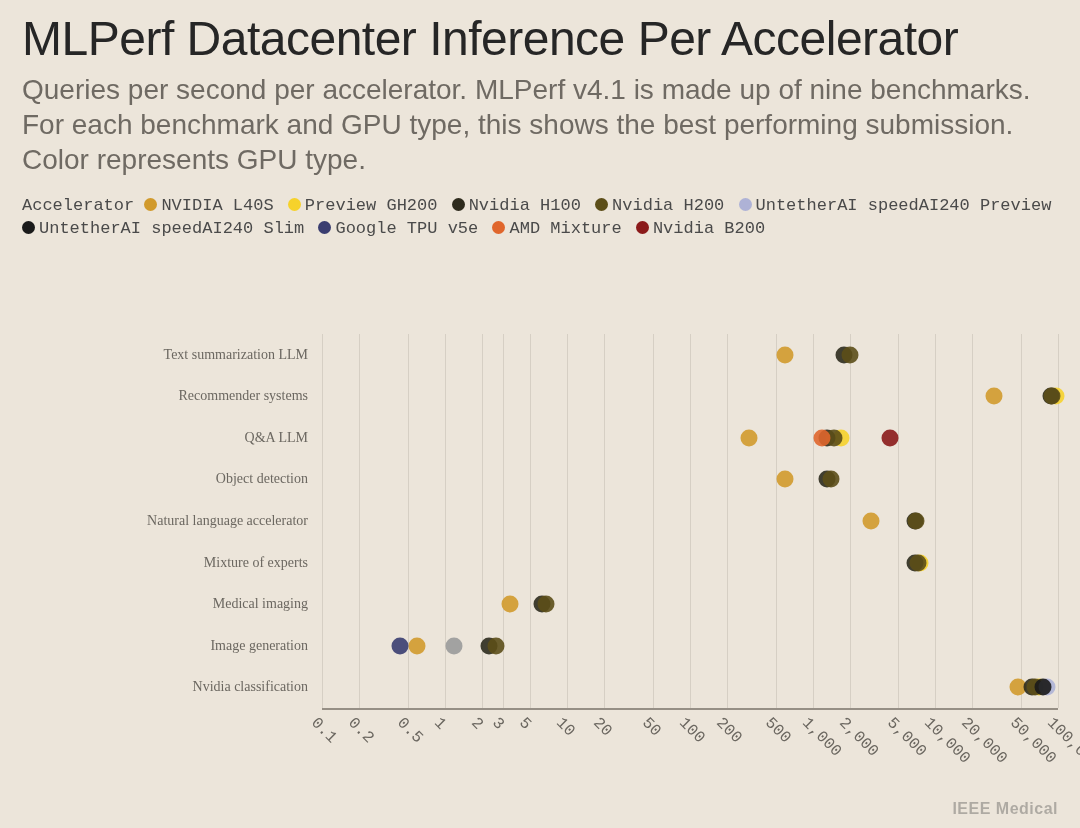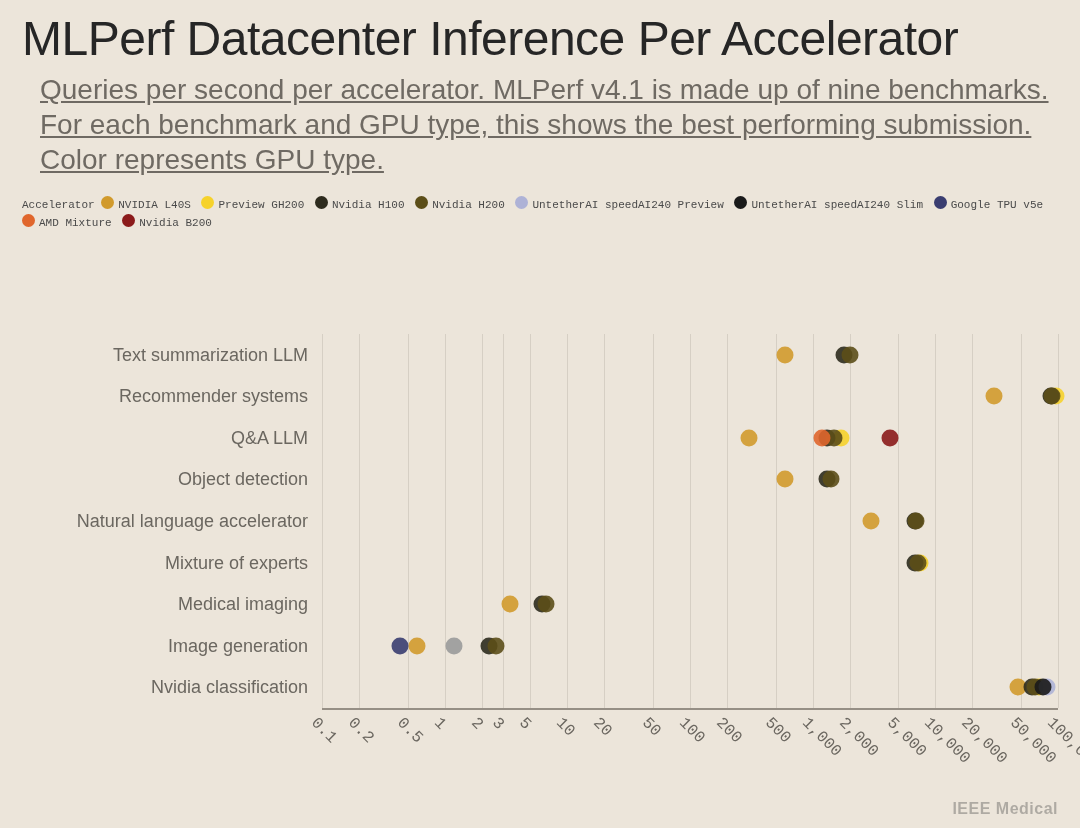--- a/index.html
+++ b/index.html
@@ -27,30 +27,29 @@
   }
   h1.title {
     margin: 0 0 6px 0;
     font-weight: 400;
     font-size: 48px;
     line-height: 1.12;
     color: var(--text-dark);
     letter-spacing: -0.5px;
   }
   p.subtitle {
-    margin: 0 0 18px 18px;
+    margin: 0 0 18px 0;
     font-size: 28px;
     line-height: 1.25;
     color: var(--text-grey);
     font-weight: 400;
-    text-decoration: underline;
   }
   .legend {
     font-family: "Menlo", "Consolas", "Courier New", monospace;
-    font-size: 11px;
+    font-size: 17px;
     color: var(--legend-fg);
     line-height: 1.35;
     margin-bottom: 14px;
   }
   .legend-label {
     display: inline;
   }
   .legend-item {
     display: inline-flex;
     align-items: baseline;
@@ -94,22 +93,22 @@
     left: 0;
     right: 0;
     height: 1px;
   }
   .row-label {
     position: absolute;
     right: 100%;
     transform: translateY(-50%);
     padding-right: 14px;
     white-space: nowrap;
-    font-family: Liberation Sans, sans-serif;
-    font-size: 18px;
+    font-family: Liberation Serif, serif;
+    font-size: 14px;
     color: #6b6760;
   }
   .point {
     position: absolute;
     width: 17px;
     height: 17px;
     border-radius: 50%;
     transform: translate(-50%, -50%);
     opacity: 0.9;
   }

